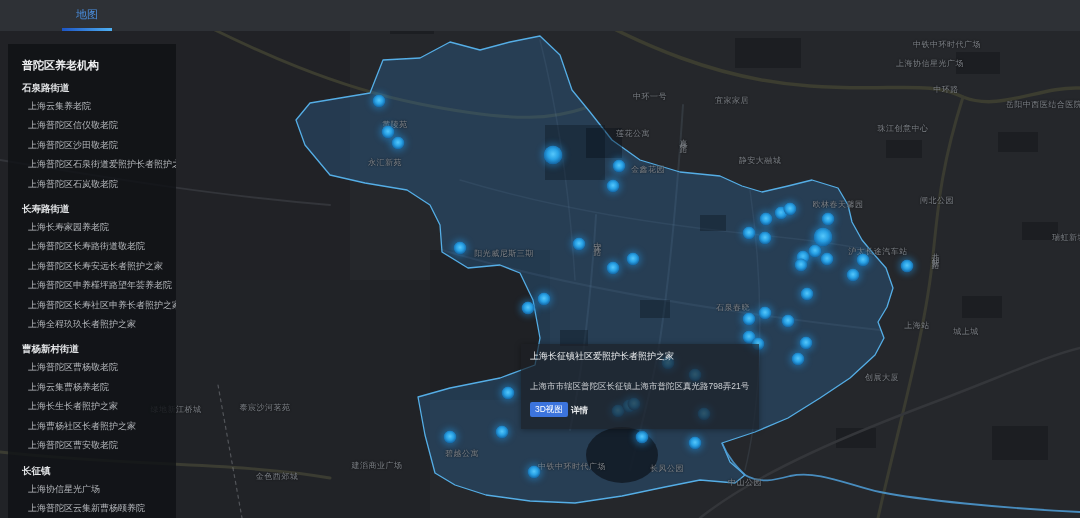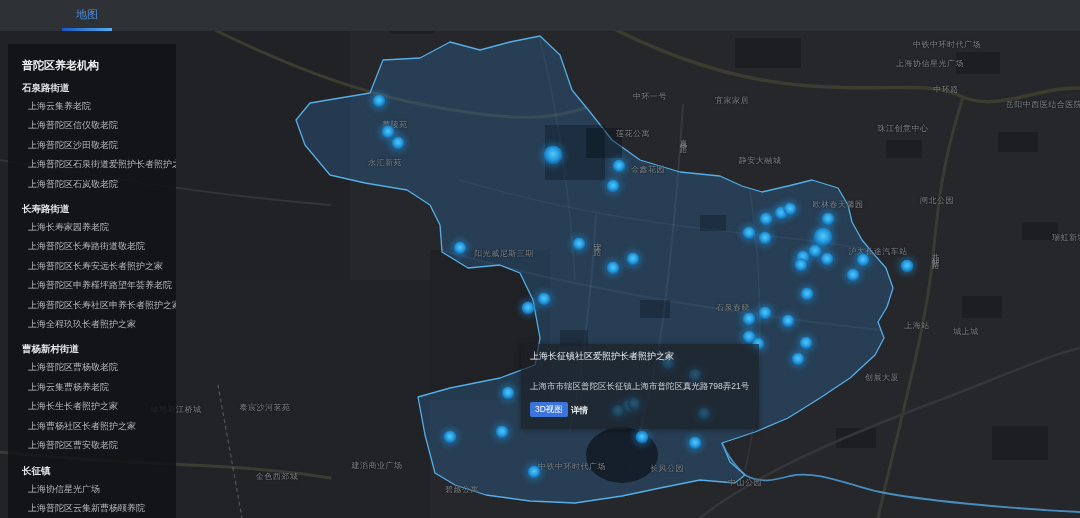--- a/index.html
+++ b/index.html
@@ -128,21 +128,21 @@
       <span class="mlabel" style="left: 732px; top: 100px;">宜家家居</span>
       <span class="mlabel" style="left: 633px; top: 133px;">莲花公寓</span>
       <span class="mlabel" style="left: 648px; top: 169px;">金鑫花园</span>
       <span class="mlabel" style="left: 760px; top: 160px;">静安大融城</span>
       <span class="mlabel vert" style="left: 682px; top: 137px;">真华路</span>
       <span class="mlabel" style="left: 395px; top: 124px;">黄陵苑</span>
       <span class="mlabel" style="left: 385px; top: 162px;">永汇新苑</span>
       <span class="mlabel" style="left: 504px; top: 253px;">阳光威尼斯三期</span>
       <span class="mlabel vert" style="left: 596px; top: 240px;">中环路</span>
       <span class="mlabel" style="left: 733px; top: 307px;">石泉春晓</span>
-      <span class="mlabel" style="left: 462px; top: 453px; margin-top: 36px;">碧越公寓</span>
+      <span class="mlabel" style="left: 462px; top: 453px;">碧越公寓</span>
       <span class="mlabel" style="left: 572px; top: 466px;">中铁中环时代广场</span>
       <span class="mlabel" style="left: 667px; top: 468px;">长风公园</span>
       <span class="mlabel" style="left: 745px; top: 482px;">中山公园</span>
       <span class="mlabel" style="left: 265px; top: 407px;">泰宸沙河茗苑</span>
       <span class="mlabel" style="left: 277px; top: 476px;">金色西郊城</span>
       <span class="mlabel" style="left: 377px; top: 465px; font-family: Liberation Mono, monospace;">建滔商业广场</span>
       <span class="mlabel" style="left: 176px; top: 409px;">绿地新江桥城</span>
     </div>
   <div>
       <div class="marker" style="left: 379px; top: 101px; width: 13px; height: 13px;"></div>

